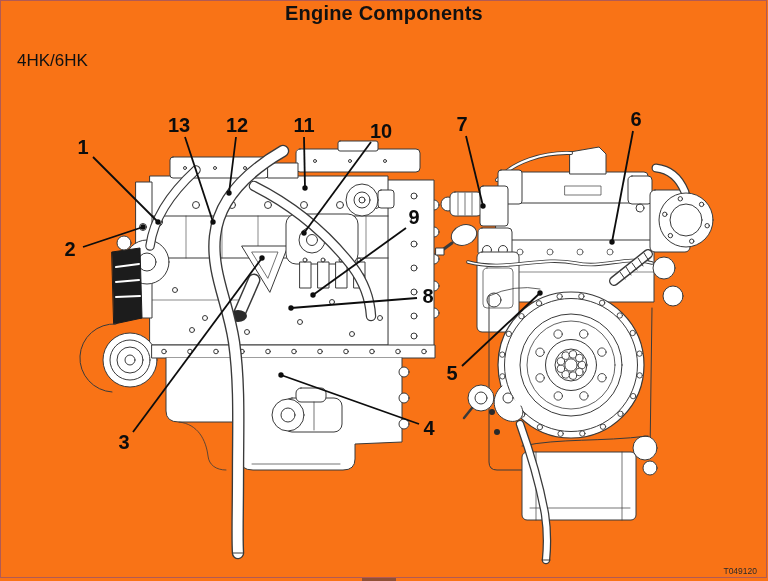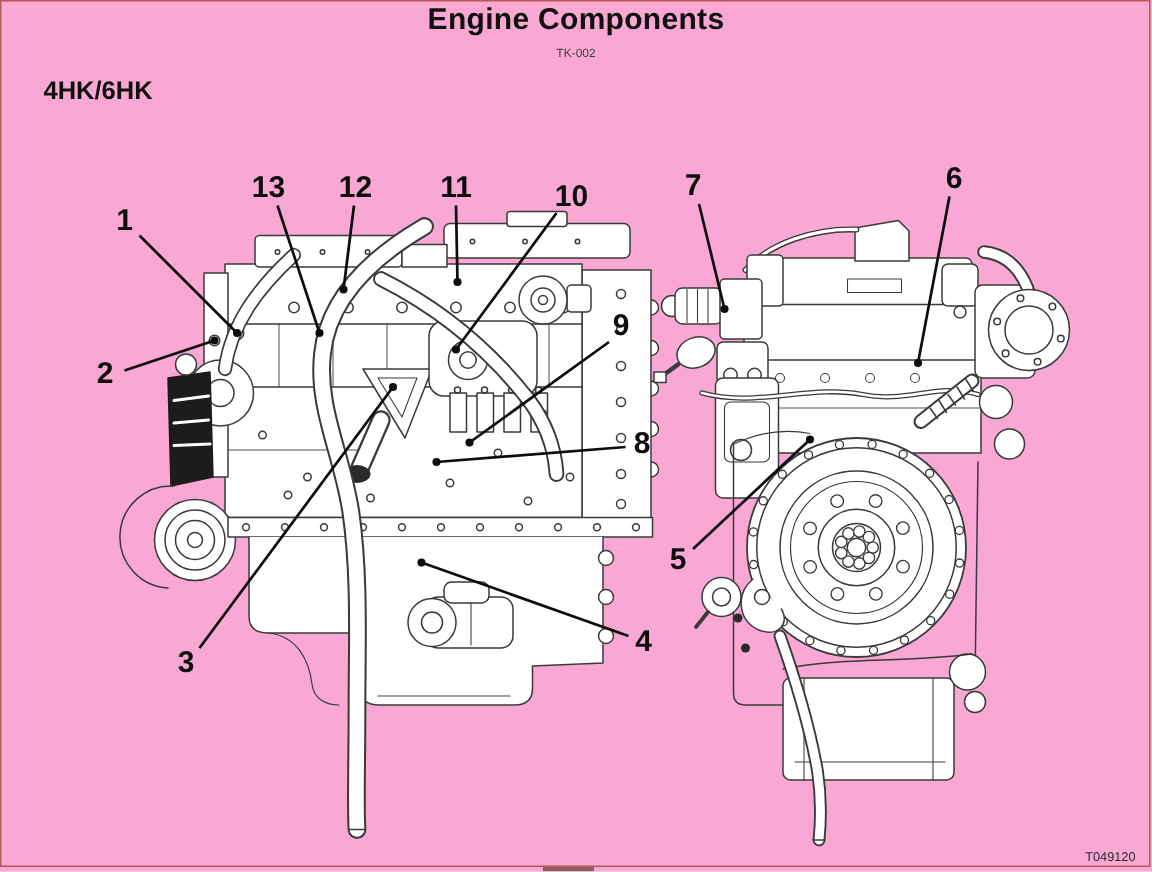--- a/index.html
+++ b/index.html
@@ -1,53 +1,52 @@
 <!DOCTYPE html>
 <html style="--accent: #b25a54;"><head>
 <meta charset="utf-8">
 <style>
   html,body{margin:0;padding:0;background:#e8e8e8;}
   .page{
-    position:relative;width:768px;height:581px;background:#f9a8d4;
+    position:relative;width:768px;height:581px;background:#f97316;
     overflow:hidden;font-family:"Liberation Sans",sans-serif;color:#111;
   }
   .page-border{
     position:absolute;left:0;top:0;width:765px;height:576px;
     border:1px solid var(--accent,#b25a54);pointer-events:none;
   }
   .doc-title{
     position:absolute;top:2px;left:0;width:768px;text-align:center;
     font-size:20px;font-weight:bold;letter-spacing:.2px;margin:0;
   }
   .fig-code{
     position:absolute;top:31px;left:0;width:768px;text-align:center;
     font-size:8px;color:#3c3c3c;
   }
   .model-label{
-    position:absolute;left:29px;top:51px;font-size:17px;font-weight:bold;text-align:center;
+    position:absolute;left:17px;top:51px;font-size:17px;font-weight:normal;text-align:center;
   }
   .doc-number{
     position:absolute;right:11px;top:566px;font-size:8.5px;color:#2b2b2b;margin-left:26px;
   }
   .edge-artifact{
     position:absolute;left:362px;top:578px;width:34px;height:3px;
     background:#6e4440;opacity:.75;
   }
   svg.diagram{position:absolute;left:0;top:0;}
   svg .art{stroke:#3a3a3a;fill:none;stroke-width:1;stroke-linejoin:round;stroke-linecap:round;}
   svg .callout-num{font-family:"Liberation Sans",sans-serif;font-weight:bold;font-size:20px;fill:#0d0d0d;}
 </style>
 </head>
 <body>
 
 <div class="page">
   <div class="page-border"></div>
 
   <h1 class="doc-title">Engine Components</h1>
-  <div class="fig-code">TK-002</div>
   <div class="model-label">4HK/6HK</div>
 
   <svg class="diagram" width="768" height="581" viewBox="0 0 768 581">
 
     <g class="art">
 
       <circle cx="434" cy="205" r="5" fill="#fff"></circle>
         <circle cx="434" cy="232" r="5" fill="#fff"></circle>
       <circle cx="434" cy="259" r="5" fill="#fff"></circle>
         <circle cx="434" cy="286" r="5" fill="#fff"></circle>

